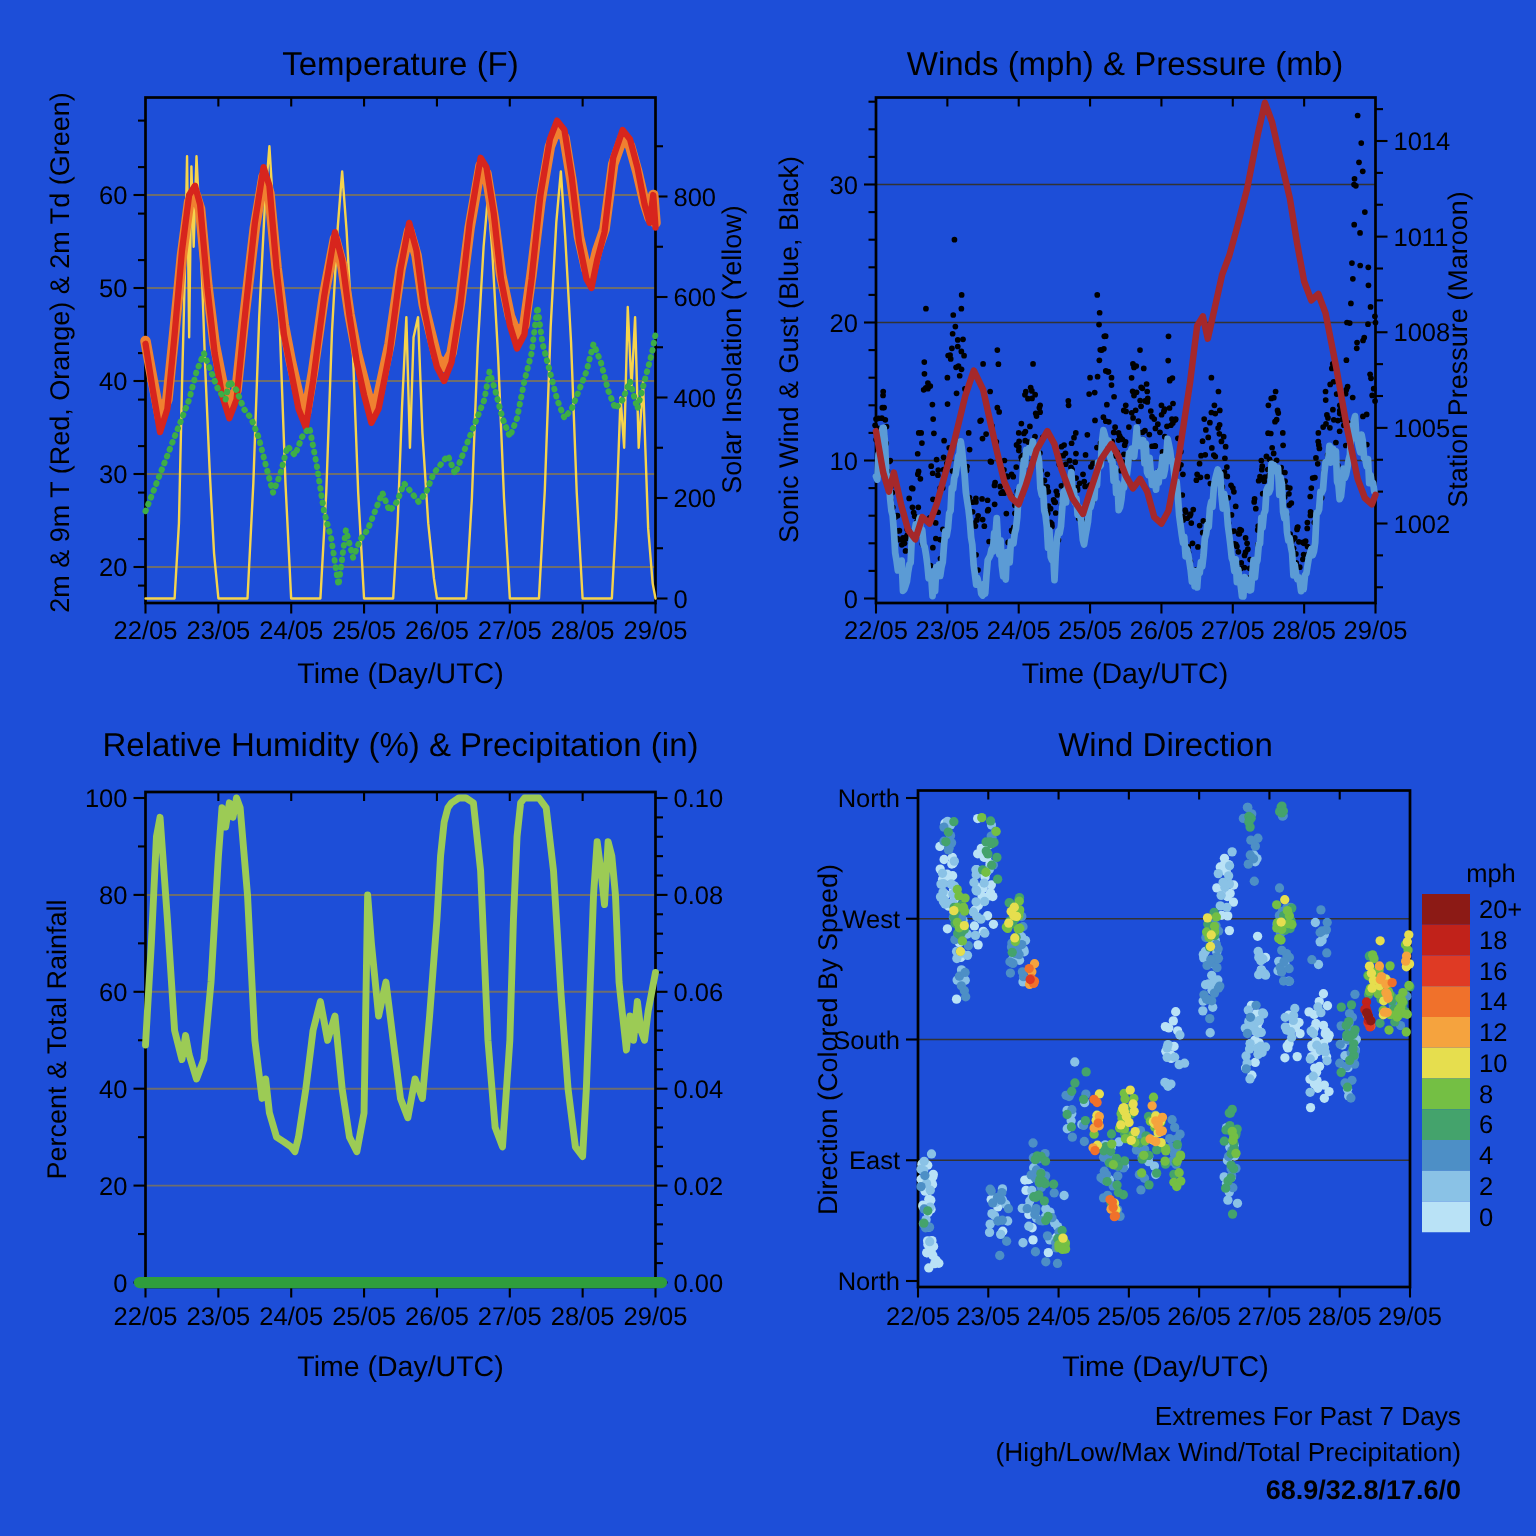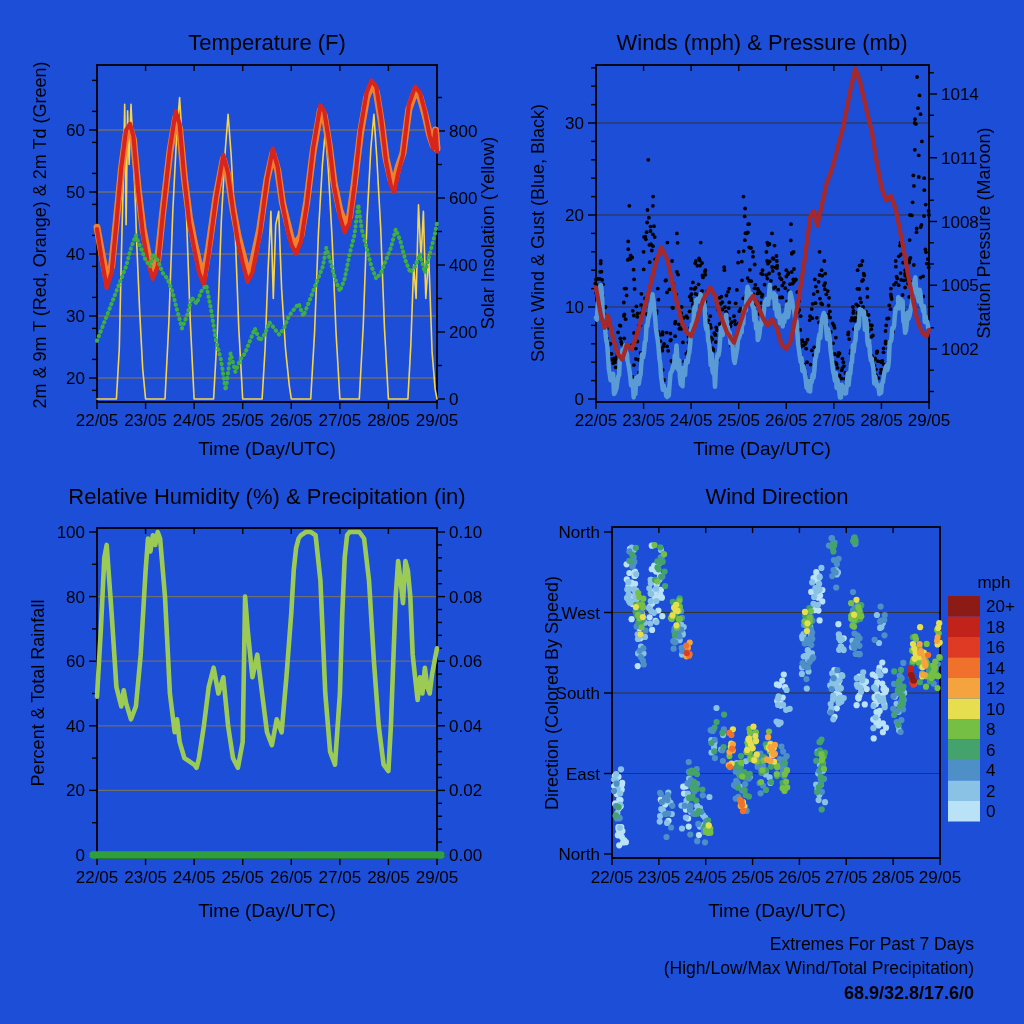--- a/index.html
+++ b/index.html
@@ -1,19 +1,19 @@
 <!DOCTYPE html>
 <html><head>
 <meta charset="utf-8">
 <style>
   html,body{margin:0;padding:0;background:#fff;}
   .page{position:relative;width:1024px;height:1024px;background:#1d4ed8;overflow:hidden;
         font-family:"Liberation Sans",sans-serif;}
   .chart{position:absolute;}
-  #c-temp{left:0;top:0;} #c-wind{left:496px;top:0;}
+  #c-temp{left:0;top:0;} #c-wind{left:484px;top:0;}
   #c-rh{left:0;top:480px;} #c-dir{left:512px;top:480px;}
   svg text{fill:#000;font-family:"Liberation Sans",sans-serif;}
   .title{font-size:22px;text-anchor:middle;}
   .axlab{font-size:18px;text-anchor:middle;}
   .xlab{font-size:19px;text-anchor:middle;}
   .tick{font-size:17px;}
   .ext{font-size:17.5px;text-anchor:end;}
   .extval{font-size:18px;font-weight:bold;text-anchor:end;}
 </style>
 </head>

